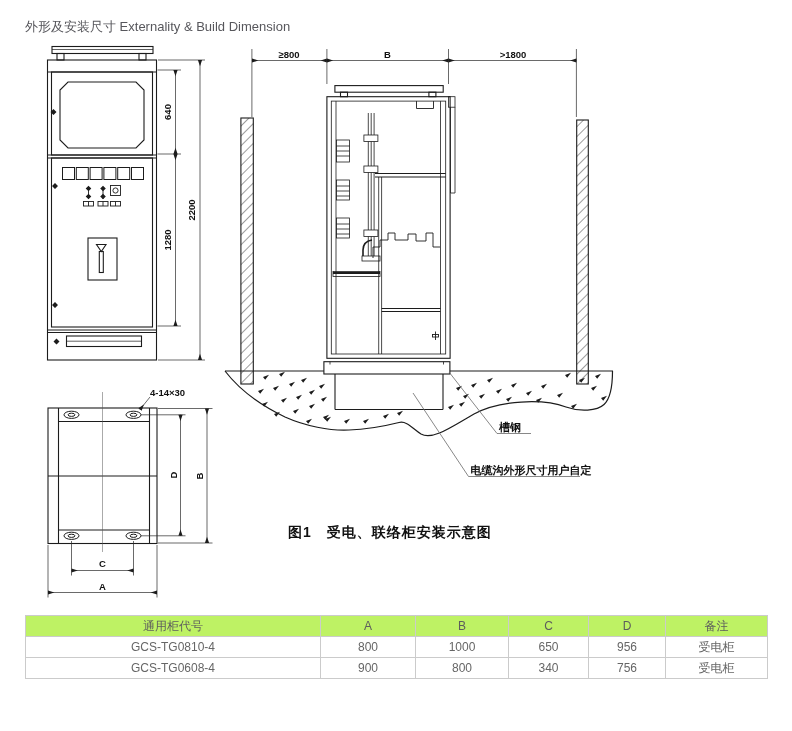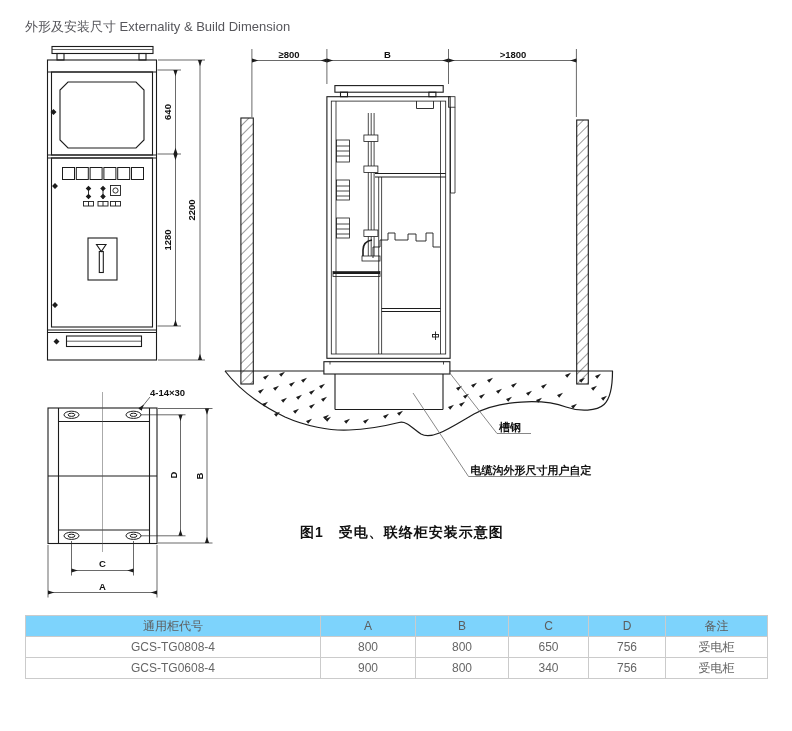--- a/index.html
+++ b/index.html
@@ -7,32 +7,31 @@
     width:792px;height:731px;position:relative;background:#ffffff;
     font-family:"Liberation Sans","DejaVu Sans",sans-serif;overflow:hidden;
   }
   .section-title{
     position:absolute;left:25px;top:18px;font-size:13px;color:#57575c;
   }
   .drawing-svg{position:absolute;left:0;top:0;}
   .figure-caption{
     position:absolute;left:288px;top:524px;font-size:14px;font-weight:bold;color:#111;
     letter-spacing:1px;
-    margin-left:12px;
   }
   .dim-table{
     position:absolute;left:25px;top:615px;width:742px;
     border-collapse:collapse;table-layout:fixed;
     font-size:12px;color:#666;
   }
   .dim-table td,.dim-table th{
     border:1px solid #cbcbcb;height:20px;text-align:center;
     font-weight:normal;padding:0;overflow:hidden;white-space:nowrap;
   }
-  .dim-table th{color:#5d5d5d;background:#7dd3fc;}
+  .dim-table th{color:#5d5d5d;background:#bef264;}
   svg text{font-family:"Liberation Sans","DejaVu Sans",sans-serif;}
   .dimtxt{font-size:9.5px;font-weight:bold;fill:#111;}
   .lbltxt{font-size:11px;font-weight:bold;fill:#111;}
 </style>
 </head>
 <body>
 
 <div class="section-title">外形及安装尺寸 Externality &amp; Build Dimension</div>
 
 <svg class="drawing-svg" width="792" height="612" viewBox="0 0 792 612">
@@ -283,25 +282,25 @@
       <th>通用柜代号</th>
       <th>A</th>
       <th>B</th>
       <th>C</th>
       <th>D</th>
       <th>备注</th>
     </tr>
   </thead>
   <tbody>
     <tr>
-      <td>GCS-TG0808-4</td>
+      <td>GCS-TG0810-4</td>
       <td>800</td>
-      <td>800</td>
+      <td>1000</td>
       <td>650</td>
-      <td>756</td>
+      <td>956</td>
       <td>受电柜</td>
     </tr>
     <tr>
       <td>GCS-TG0608-4</td>
       <td>900</td>
       <td>800</td>
       <td>340</td>
       <td>756</td>
       <td>受电柜</td>
     </tr>

